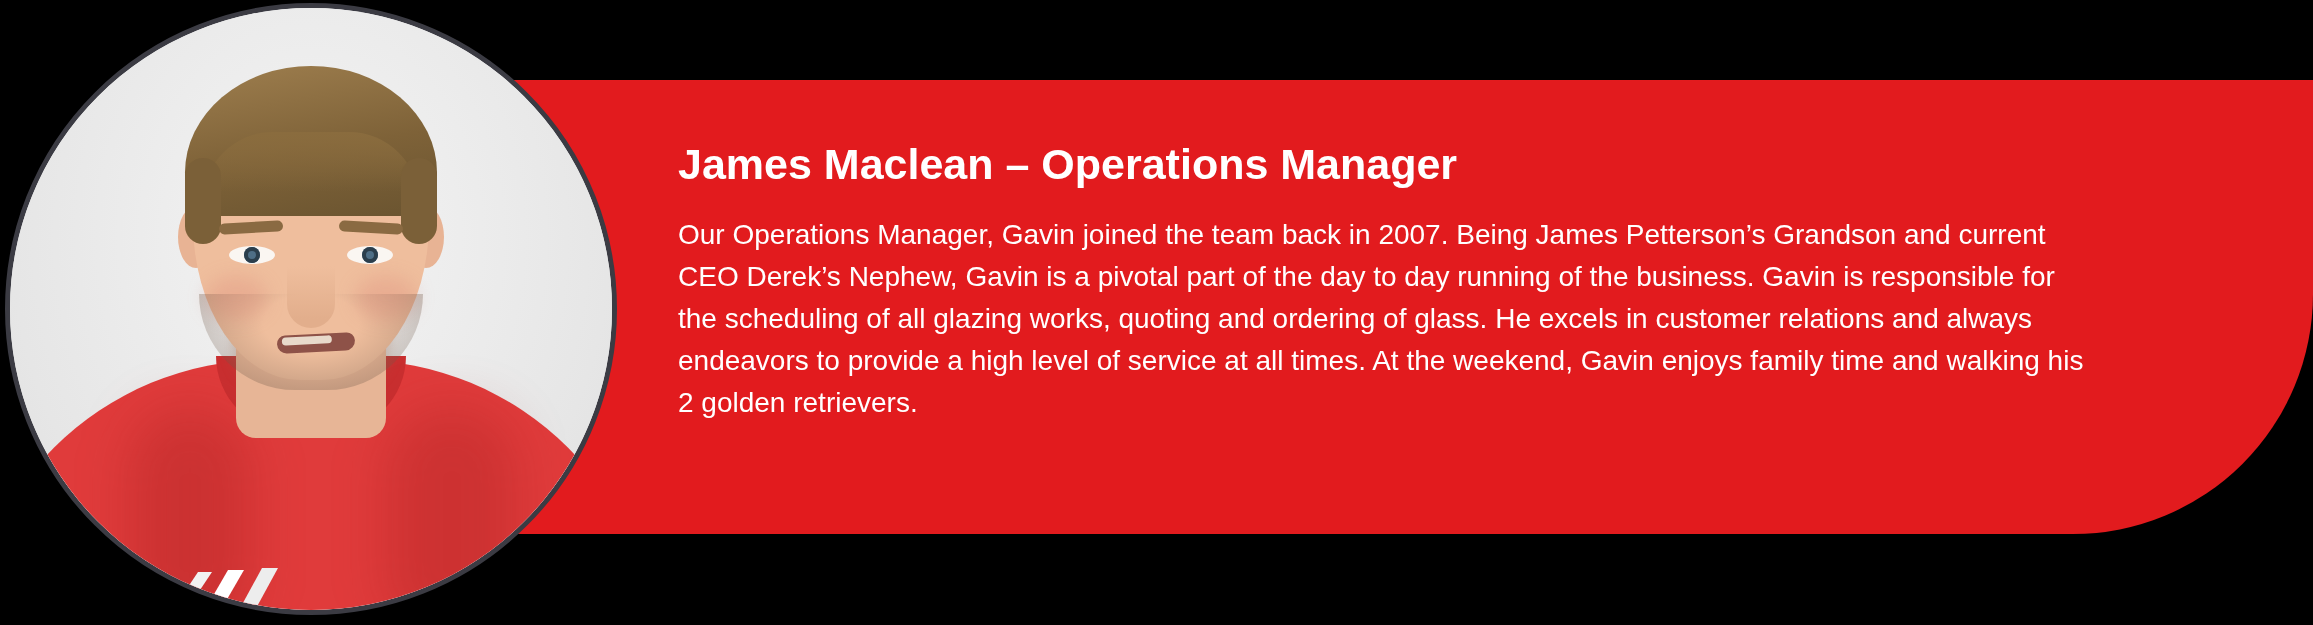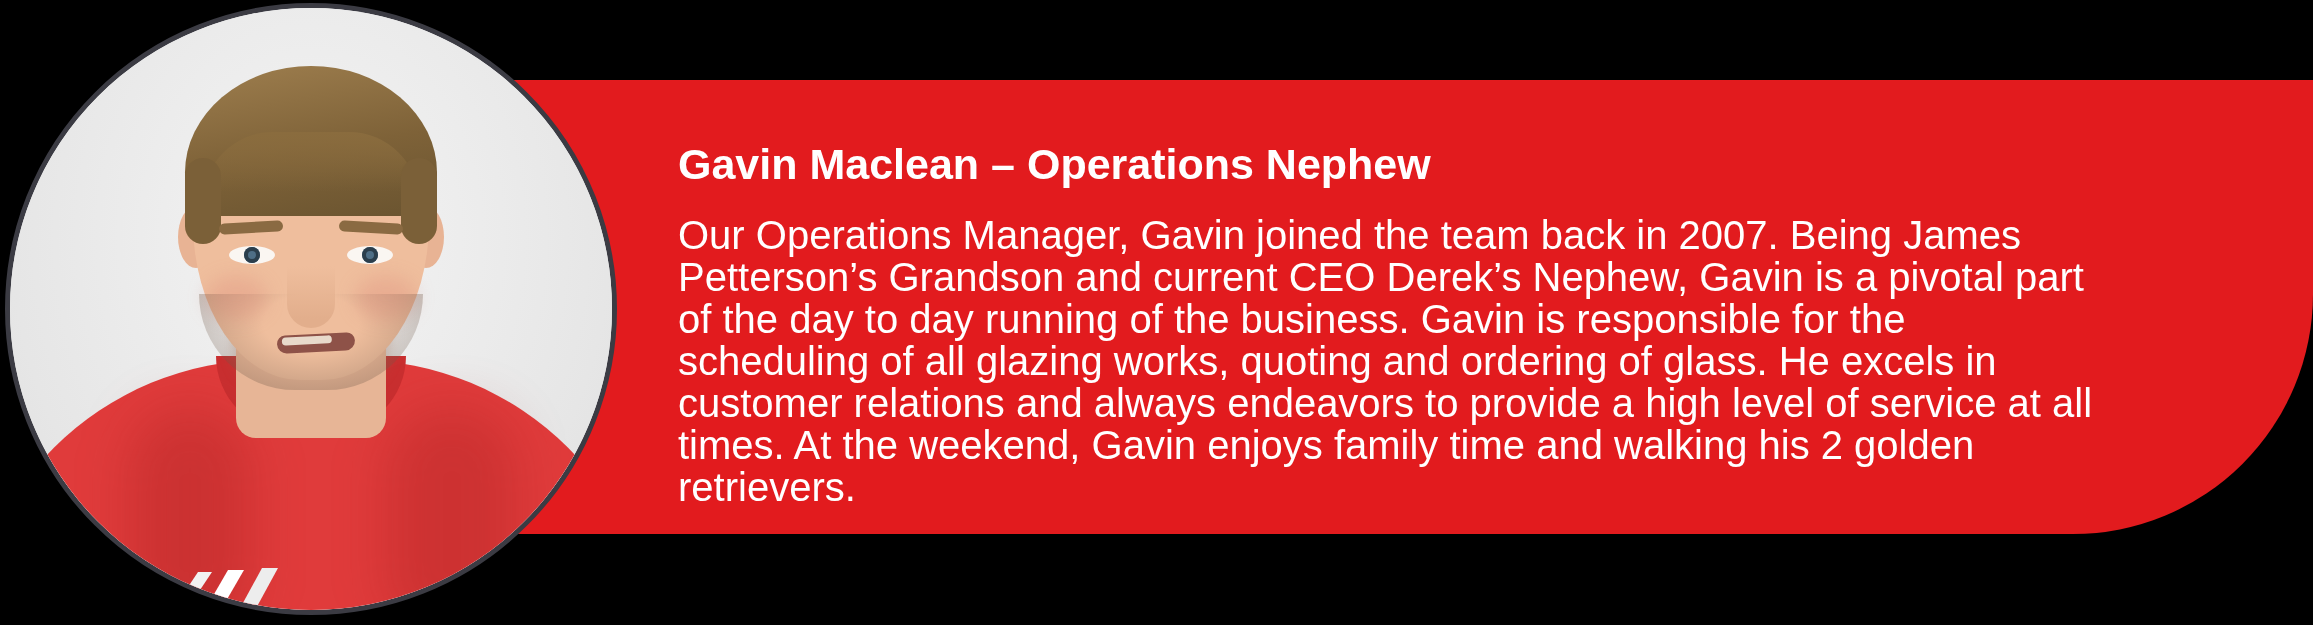--- a/index.html
+++ b/index.html
@@ -290,21 +290,21 @@
     color: #FFFFFF;
     font-size: 43px;
     font-weight: bold;
     line-height: 52px;
     letter-spacing: 0px;
     white-space: nowrap;
   }
   .card-body {
     margin: 24px 0 0 0;
     color: #FFFFFF;
-    font-size: 40px;
+    font-size: 28px;
     font-weight: normal;
     line-height: 42px;
   }
 </style>
 </head>
 <body>
 
 <div class="profile-card">
 
   <div class="banner"></div>
@@ -343,17 +343,17 @@
       <svg class="shirt-logo" viewBox="0 0 130 62">
         <polygon points="6,46 26,16 40,16 20,46" fill="#F2F2F2"></polygon>
         <polygon points="34,52 56,14 72,14 50,52" fill="#FFFFFF"></polygon>
         <polygon points="66,56 90,12 106,12 82,56" fill="#EDEDED"></polygon>
       </svg>
 
     </div>
   </div>
 
   <div class="text-block">
-    <h1 class="card-title">Gavin Maclean – Operations Nephew</h1>
+    <h1 class="card-title">James Maclean – Operations Manager</h1>
     <p class="card-body">Our Operations Manager, Gavin joined the team back in 2007. Being James Petterson’s Grandson and current CEO Derek’s Nephew, Gavin is a pivotal part of the day to day running of the business. Gavin is responsible for the scheduling of all glazing works, quoting and ordering of glass. He excels in customer relations and always endeavors to provide a high level of service at all times. At the weekend, Gavin enjoys family time and walking his 2 golden retrievers.</p>
   </div>
 
 </div>
 
 </body></html>

